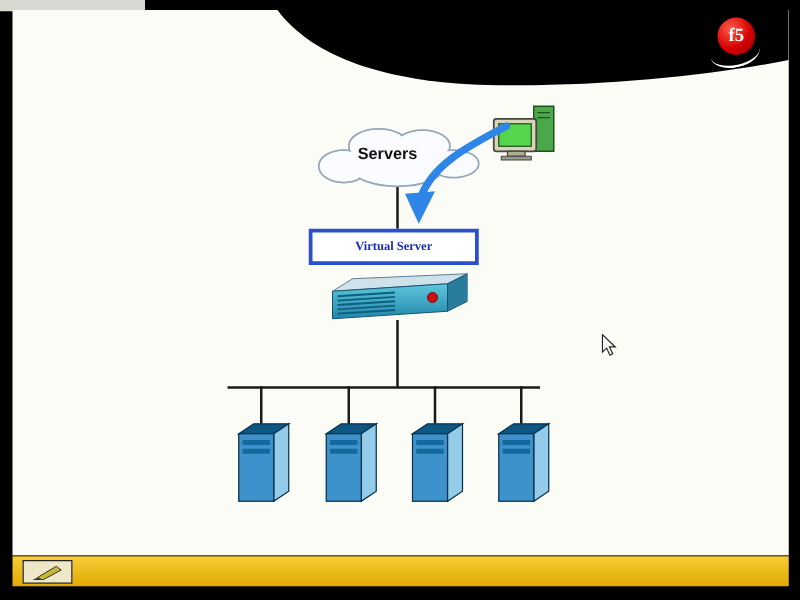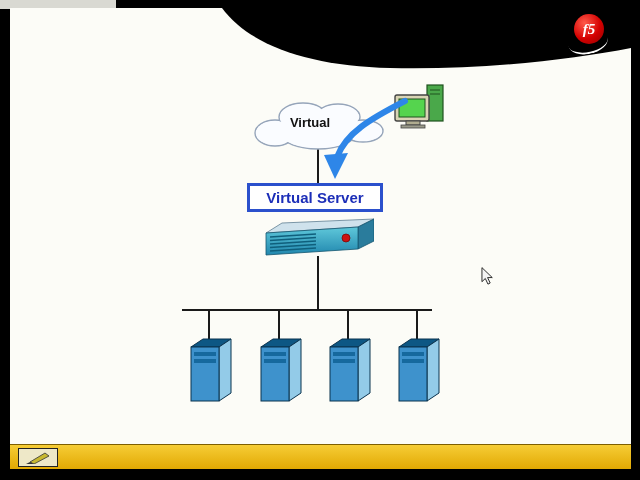--- a/index.html
+++ b/index.html
@@ -7,27 +7,27 @@
           font-family:"Liberation Sans",sans-serif;}
   .abs{position:absolute;}
   .slide{position:absolute;left:10px;top:8px;width:621px;height:436px;background:#fcfcf7;overflow:hidden;}
   .title{position:absolute;left:145px;top:18px;width:330px;text-align:center;
          font-family:"Liberation Serif",serif;font-weight:bold;font-size:30px;color:#2a2cba;
          text-shadow:2px 2px 2px rgba(70,20,110,.45);z-index:5;}
   .line{background:#1a1a1a;position:absolute;}
   .vsbox{position:absolute;left:237px;top:175px;width:136px;height:29px;box-sizing:border-box;
          border:3px solid #2b50cc;background:#fff;display:flex;align-items:center;justify-content:center;
          z-index:4;}
-  .vsbox span{font-weight:bold;font-size:15px;color:#1c2eb8;}
+  .vsbox span{font-weight:bold;font-size:10px;color:#1c2eb8;font-family:Liberation Serif, serif;}
   .cloud-label{position:absolute;left:248px;top:107px;width:104px;text-align:center;
                font-weight:bold;font-size:13px;color:#111;z-index:3;}
   .f5logo{position:absolute;left:564px;top:6px;width:30px;height:30px;border-radius:50%;
           background:radial-gradient(circle at 35% 30%,#ff5a4a,#d40000 55%,#8e0000);
           display:flex;align-items:center;justify-content:center;z-index:6;}
-  .f5logo span{color:#fff;font-family:"Liberation Serif",serif;font-style:italic;font-weight:bold;font-size:15px;}
+  .f5logo span{color:#fff;font-family:"Liberation Serif",serif;font-weight:bold;font-size:15px;}
   .f5swoosh{position:absolute;left:558px;top:22px;width:40px;height:22px;border:0;
             border-bottom:2px solid #fff;border-radius:50%;transform:rotate(-12deg);z-index:5;}
   .toolbar{position:absolute;left:10px;top:444px;width:621px;height:25px;
            background:linear-gradient(180deg,#f6cd36,#e2a903);border-top:1px solid #7d5e00;box-sizing:border-box;}
   .pentool{position:absolute;left:8px;top:3px;width:38px;height:17px;border:1px solid #222;
            background:#eee8c8;display:flex;align-items:center;justify-content:center;cursor:pointer;}
   .sliver{position:absolute;left:0;top:0;width:116px;height:9px;background:#d9d9d2;}
 </style>
 </head>
 <body>
@@ -57,21 +57,21 @@
         <ellipse cx="65" cy="38" rx="36" ry="14"></ellipse>
       </g>
       <g fill="#fafcff">
         <ellipse cx="22" cy="36" rx="19" ry="12"></ellipse>
         <ellipse cx="50" cy="20" rx="23" ry="13"></ellipse>
         <ellipse cx="85" cy="20" rx="21" ry="12"></ellipse>
         <ellipse cx="110" cy="34" rx="19" ry="10"></ellipse>
         <ellipse cx="65" cy="38" rx="35" ry="13"></ellipse>
       </g>
     </svg>
-    <div class="cloud-label">Virtual</div>
+    <div class="cloud-label">Servers</div>
 
     <svg class="abs" style="left:383px;top:75px;z-index:3;" width="56" height="56" viewBox="0 0 56 56">
       <rect x="34" y="2" width="16" height="36" fill="#4aa84a" stroke="#1e521e" stroke-width="1.2"></rect>
       <line x1="37" y1="7" x2="47" y2="7" stroke="#1e521e" stroke-width="1"></line>
       <line x1="37" y1="11" x2="47" y2="11" stroke="#1e521e" stroke-width="1"></line>
       <rect x="2" y="12" width="34" height="26" rx="2" fill="#d9d4b4" stroke="#444" stroke-width="1.4"></rect>
       <rect x="6" y="16" width="26" height="18" fill="#55d44e" stroke="#1e521e" stroke-width="1"></rect>
       <rect x="13" y="38" width="14" height="4" fill="#b0ac90" stroke="#444" stroke-width="1"></rect>
       <rect x="8" y="42" width="24" height="3" fill="#9a9a8a" stroke="#444" stroke-width="0.8"></rect>
     </svg>

